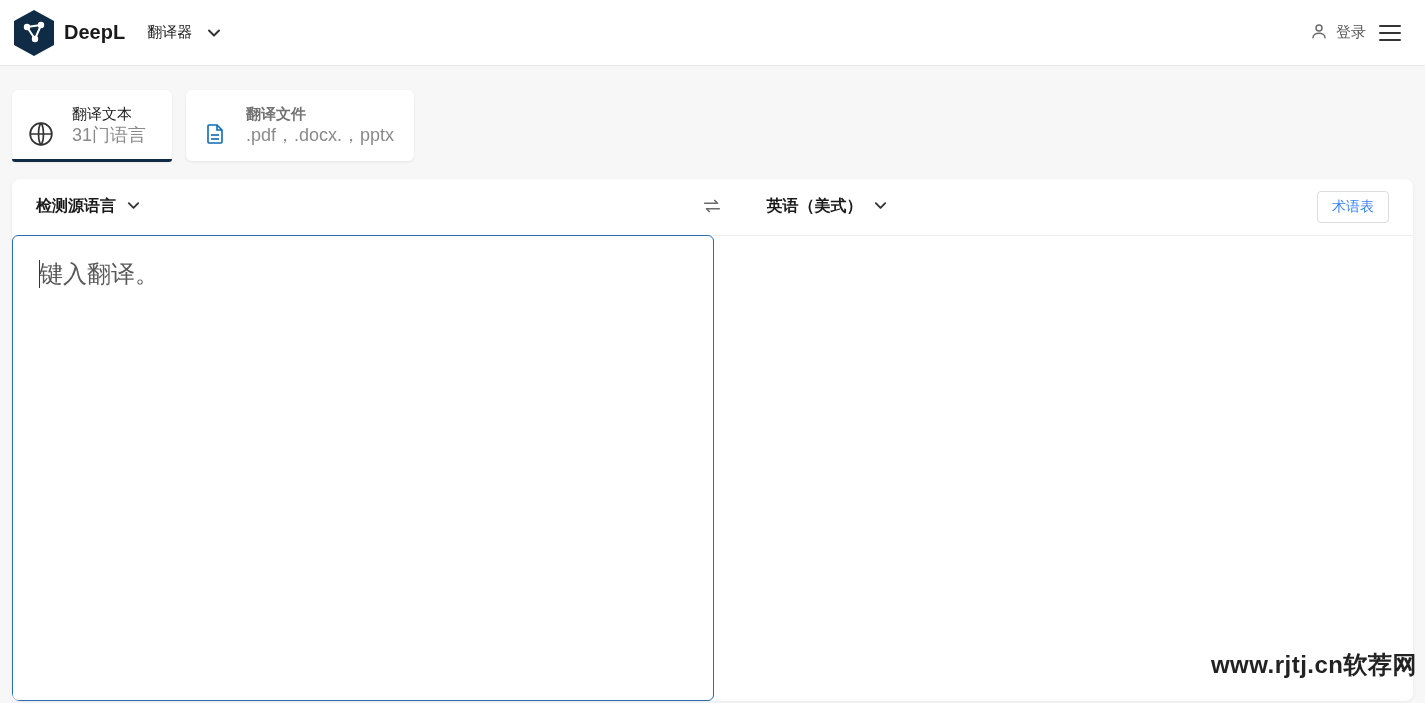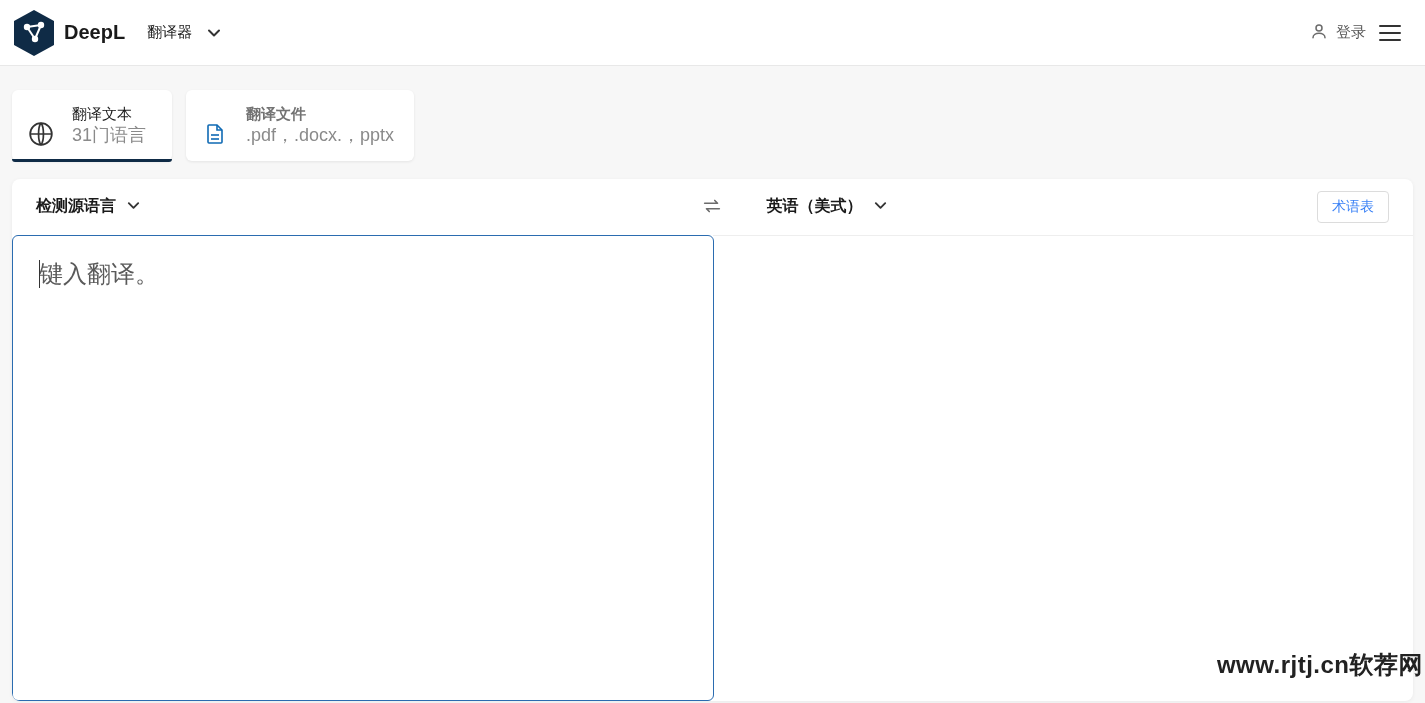--- a/index.html
+++ b/index.html
@@ -84,21 +84,21 @@
   .placeholder-main {
     font-size: 24px; color:#5a5a5a; font-weight:400; margin-bottom:10px;
     position:relative;
   }
   .placeholder-main::before {
     content:""; position:absolute; left:0; top:2px; bottom:2px; width:1px; background:#333;
   }
   .placeholder-sub { font-size:15px; color:#6b6b6b; line-height:1.6;}
 
   .watermark {
-    position:absolute; right:2px; bottom:22px; font-size:24px; font-weight:700;
+    position:absolute; right:8px; bottom:22px; font-size:24px; font-weight:700;
     color:#222; letter-spacing:0.5px; font-family: "Microsoft YaHei", sans-serif;
   }
 </style>
 </head>
 <body>
 
 <div class="header">
   <div class="header-left">
     <span class="logo-hex">
       <svg width="42" height="48" viewBox="0 0 42 48">

